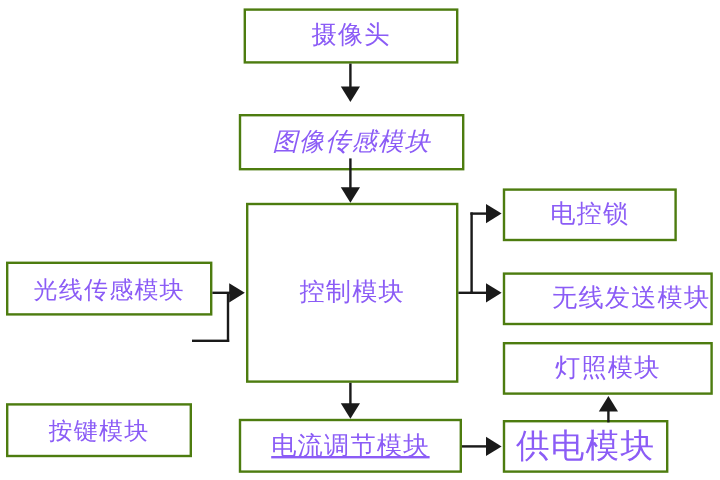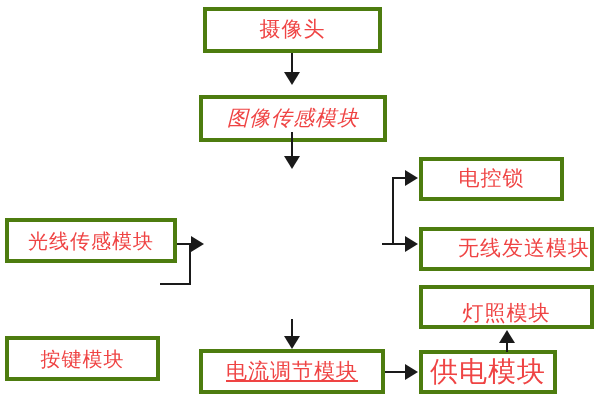--- a/index.html
+++ b/index.html
@@ -11,42 +11,42 @@
     position: relative;
     width: 600px;
     height: 400px;
     background: #ffffff;
     overflow: hidden;
     font-family: "DejaVu Sans", "Liberation Sans", sans-serif;
   }
   .node {
     position: absolute;
     box-sizing: border-box;
-    border: 4px solid #4d7c0f;
+    border: 2px solid #4d7c0f;
     background: #ffffff;
     display: flex;
     align-items: center;
     justify-content: center;
-    color: #ef4444;
+    color: #8b5cf6;
     line-height: 1.1;
     letter-spacing: 1px;
     white-space: nowrap;
   }
   .node .label {
     display: block;
     text-align: center;
   }
   #n-camera      { left: 203px; top: 7px;   width: 179px; height: 46px;  font-size: 21px; }
   #n-imgsense    { left: 199px; top: 95px;  width: 188px; height: 47px;  font-size: 21px; font-style: italic; }
   #n-control     { left: 205px; top: 169px; width: 177px; height: 150px; font-size: 21px; }
   #n-lightsense  { left: 5px;   top: 218px; width: 172px; height: 45px;  font-size: 20px; }
   #n-button      { left: 5px;   top: 296px; width: 155px; height: 45px;  font-size: 20px; margin-top: 40px; }
   #n-lock        { left: 419px; top: 157px; width: 145px; height: 44px;  font-size: 21px; }
   #n-wireless    { left: 419px; top: 227px; width: 175px; height: 44px;  font-size: 21px; justify-content: flex-end; }
-  #n-lighting    { left: 419px; top: 285px; width: 175px; height: 44px;  font-size: 21px; align-items: flex-end; }
+  #n-lighting    { left: 419px; top: 285px; width: 175px; height: 44px;  font-size: 21px; }
   #n-power       { left: 419px; top: 350px; width: 138px; height: 44px;  font-size: 28px; }
   #n-current     { left: 199px; top: 349px; width: 186px; height: 45px;  font-size: 21px; text-decoration: underline; }
 
   .conn {
     position: absolute;
     background: #1a1a1a;
   }
   .conn.h { height: 2px; }
   .conn.v { width: 2px; }
 
@@ -77,20 +77,23 @@
 <div id="canvas">
 
   <div class="node" id="n-camera">
     <span class="label">摄像头</span>
   </div>
 
   <div class="node" id="n-imgsense">
     <span class="label">图像传感模块</span>
   </div>
 
+  <div class="node" id="n-control">
+    <span class="label">控制模块</span>
+  </div>
 
   <div class="node" id="n-lightsense">
     <span class="label">光线传感模块</span>
   </div>
 
   <div class="node" id="n-button">
     <span class="label">按键模块</span>
   </div>
 
   <div class="node" id="n-lock">

